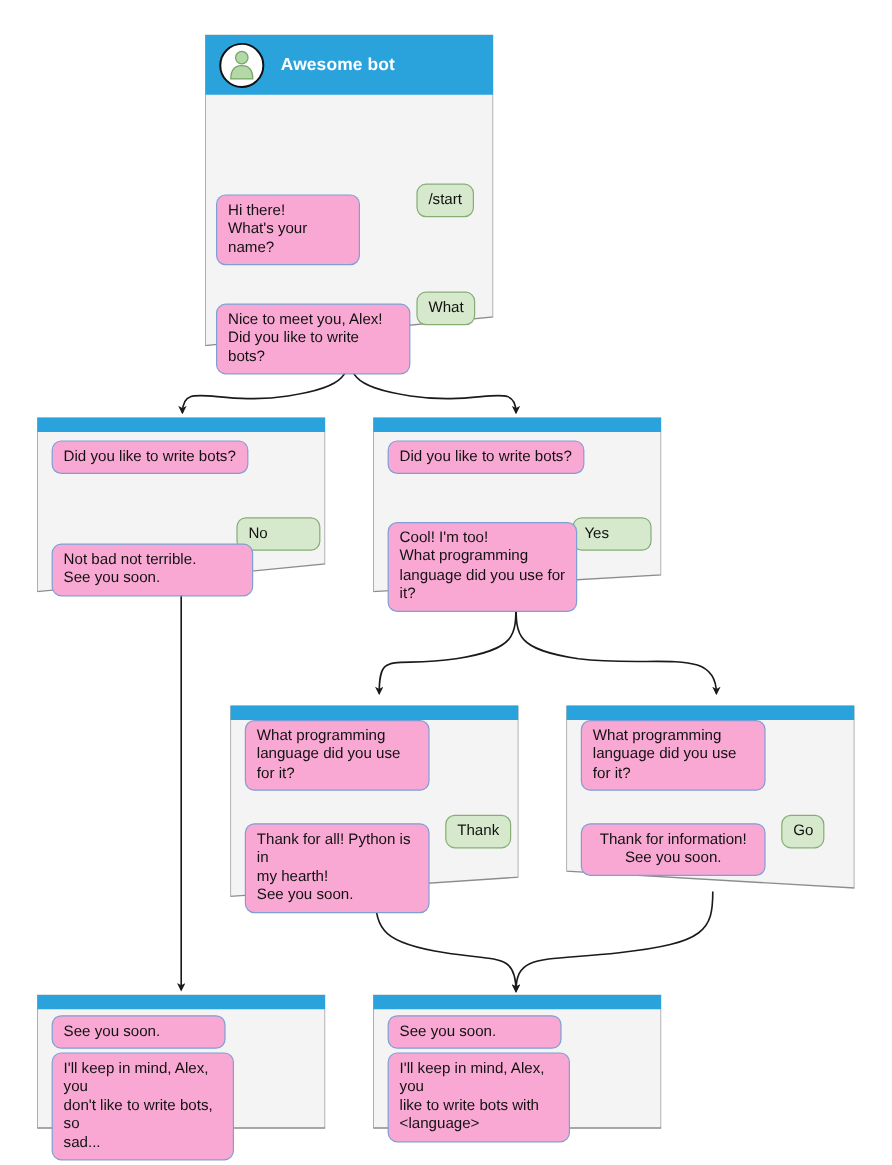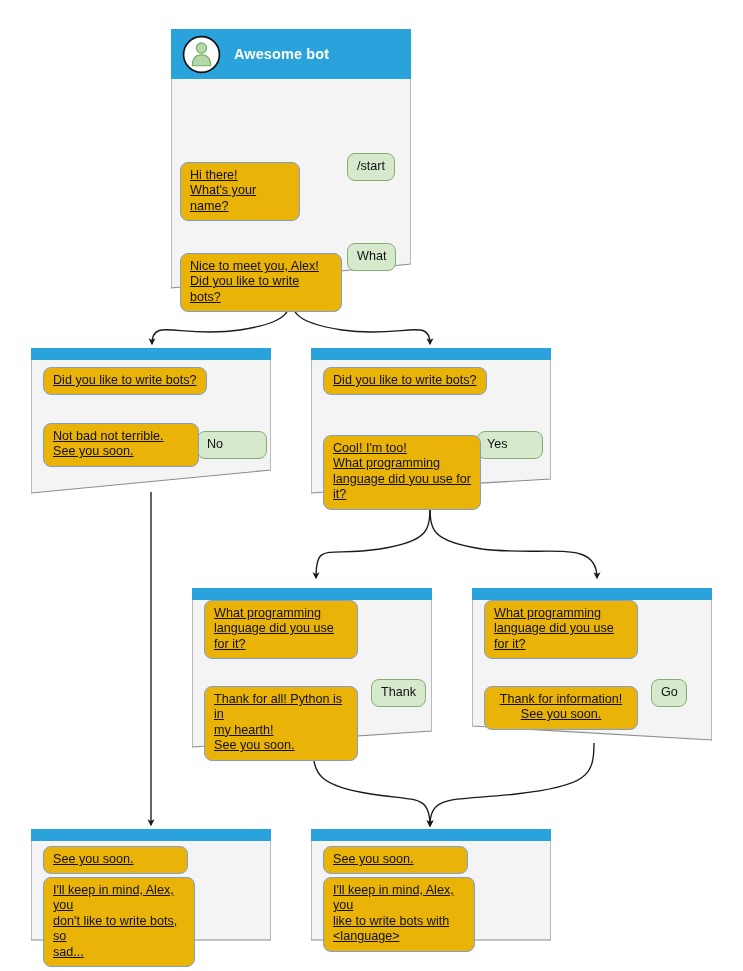--- a/index.html
+++ b/index.html
@@ -77,23 +77,22 @@
     position: absolute;
     box-sizing: border-box;
     border-radius: 8px;
     font-size: 12.6px;
     line-height: 15.4px;
     color: #111111;
     padding: 5px 9px 6px 9px;
     white-space: pre-line;
   }
   .bubble.bot {
-    background: #eab308;
+    background: #f9a8d4;
     border: 1px solid #7e9fd4;
-    text-decoration: underline;
   }
   .bubble.user {
     background: #d6e9cc;
     border: 1px solid #86ad74;
     margin-top: 32px;
   }
 </style>
 </head>
 <body>
 
@@ -148,21 +147,21 @@
 
   <div class="card" style="left:31px; top:348px; width:240px; height:146px;">
     <svg class="card-shape" viewBox="0 0 240 146" preserveAspectRatio="none">
       <polygon points="0,0 240,0 240,122 0,145" fill="#f4f4f4" stroke="#8c8c8c" stroke-width="1.1"></polygon>
       <polygon points="0,0 240,0 240,12 0,12" fill="#2aa3dd" stroke="none"></polygon>
     </svg>
     <div class="card-inner">
       <div class="msg-area" style="top:12px; bottom:0;">
         <div class="bubble bot" style="left:12px; top:7px;">Did you like to write bots?</div>
         <div class="bubble user" style="left:166px; top:39px; width:70px;">No</div>
-        <div class="bubble bot" style="left:12px; top:63px; width:156px;">Not bad not terrible.
+        <div class="bubble bot" style="left:12px; top:93px; width:168px;">Not bad not terrible.
 See you soon.</div>
       </div>
     </div>
   </div>
 
   <div class="card" style="left:311px; top:348px; width:240px; height:146px;">
     <svg class="card-shape" viewBox="0 0 240 146" preserveAspectRatio="none">
       <polygon points="0,0 240,0 240,131 0,145" fill="#f4f4f4" stroke="#8c8c8c" stroke-width="1.1"></polygon>
       <polygon points="0,0 240,0 240,12 0,12" fill="#2aa3dd" stroke="none"></polygon>
     </svg>

